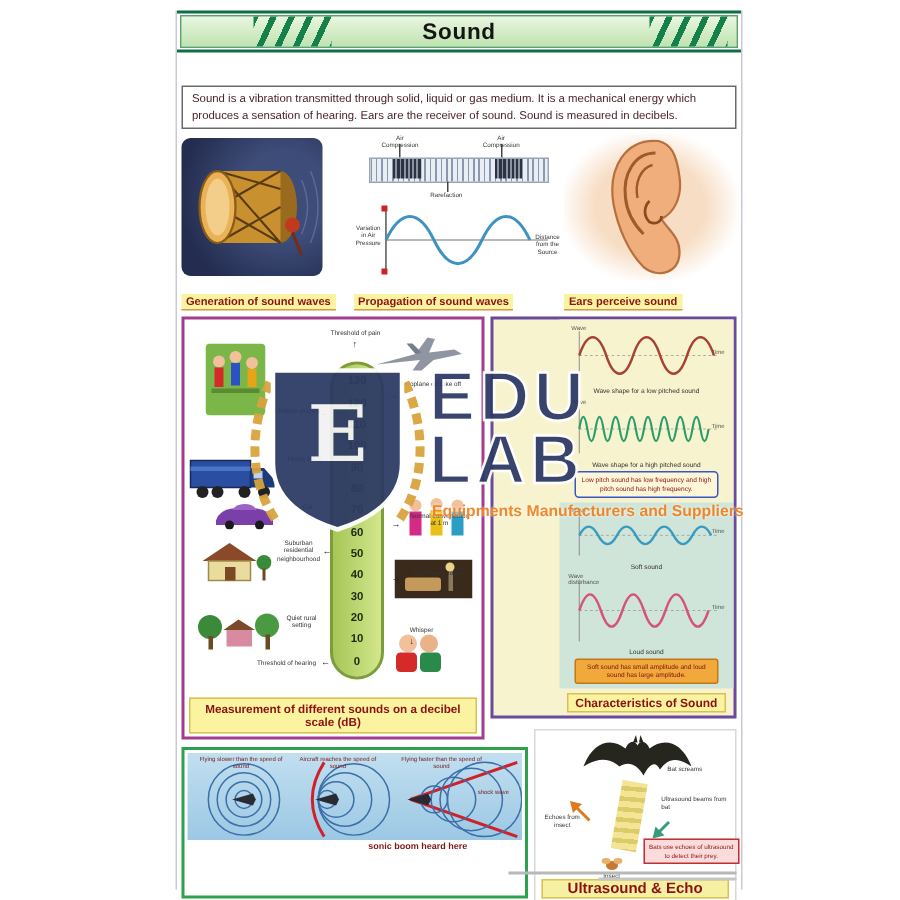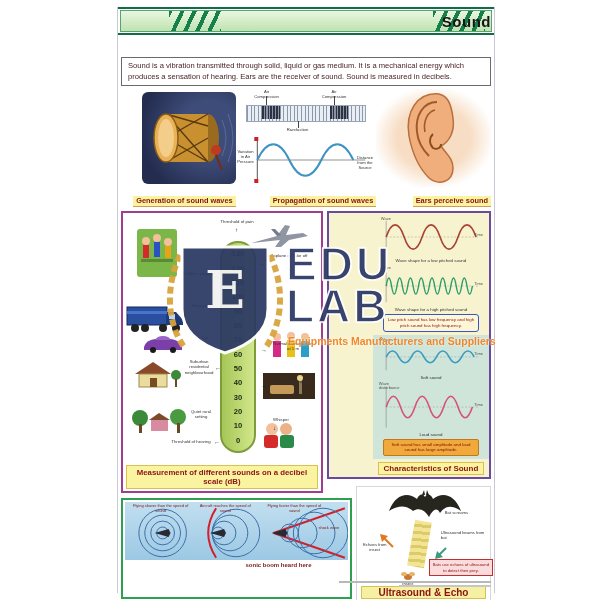--- a/index.html
+++ b/index.html
@@ -3,34 +3,34 @@
 <meta charset="utf-8">
 <style>
   html,body{margin:0;padding:0;}
   body{width:600px;height:600px;background:#ffffff;position:relative;overflow:hidden;
        font-family:"Liberation Sans", sans-serif;color:#222;}
   .chart{position:absolute;left:117px;top:7px;width:376px;height:586px;background:#fff;
          border-left:1px solid #c9c9d6;border-right:1px solid #c9c9d6;}
   
   .banner-wrap{border-top:2px solid #0e6e44;border-bottom:2px solid #0e6e44;padding:1px 2px;}
   .banner{height:20px;background:linear-gradient(#e9f6e0,#bfe3b0);border:1px solid #5aa272;
-          display:flex;align-items:center;justify-content:flex-end;position:relative;overflow:hidden;}
+          display:flex;align-items:center;justify-content:center;position:relative;overflow:hidden;}
   .title{font-size:15px;font-weight:bold;color:#151515;letter-spacing:.5px;z-index:2;}
   .stripes{position:absolute;top:-2px;bottom:-2px;width:52px;
            background:repeating-linear-gradient(115deg,#15804a 0 4px,rgba(0,0,0,0) 4px 11px);}
   .stripes.l{left:48px;} .stripes.r{right:6px;}
   
   .intro{margin:22px 3px 3px;border:1px solid #6a6a6a;padding:3px 6px;font-size:7.6px;
          line-height:1.4;color:#4a2328;}
   
   .cap{font-size:7.4px;font-weight:bold;color:#8b1212;background:#faf4a0;padding:0 3px 1px;
        border-bottom:1px solid #cf9a5a;white-space:nowrap;}
   
   .toprow{display:flex;height:118px;margin:2px 3px 0;}
-  .cell{position:relative;display:flex;flex-direction:column;align-items:flex-end;}
+  .cell{position:relative;display:flex;flex-direction:column;align-items:flex-start;}
   .cell.c1{width:31%;} .cell.c2{width:38%;} .cell.c3{width:31%;}
   .cell .cap{margin-top:auto;}
   .drum-bg{width:94px;height:92px;margin-top:3px;border-radius:6px;
            background:radial-gradient(circle at 72% 42%, #3d4c78 0 35%, #242d50 80%);}
   .prop{position:relative;width:100%;height:100px;margin-top:1px;}
   .band{position:absolute;top:15px;left:10px;right:10px;height:15px;border:1px solid #9aa4b4;
         background:repeating-linear-gradient(90deg,#8a98ac 0 1px,#e9eef4 1px 3.6px);}
   .cluster{position:absolute;top:16px;height:13px;width:13%;
            background:repeating-linear-gradient(90deg,#2c3240 0 1.6px,#8a93a6 1.6px 2.8px);}
   .cl1{left:19%;} .cl2{left:67%;}

